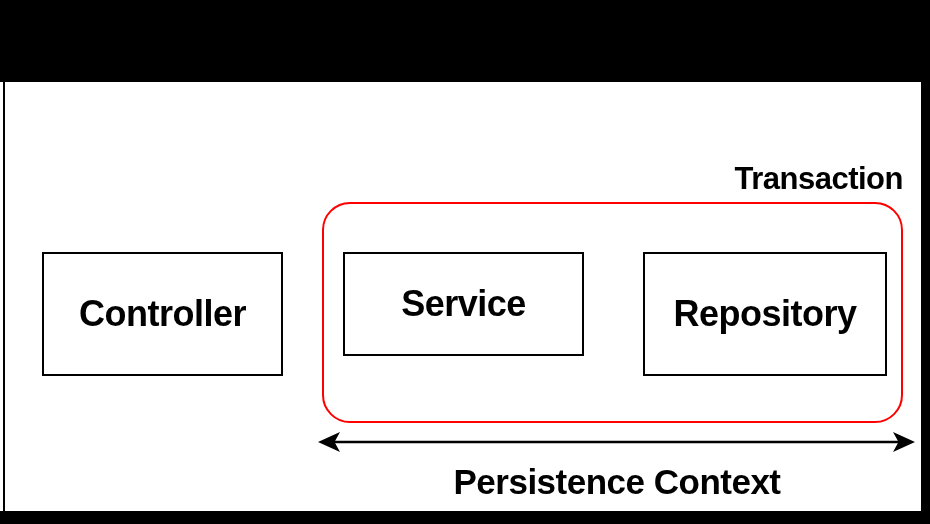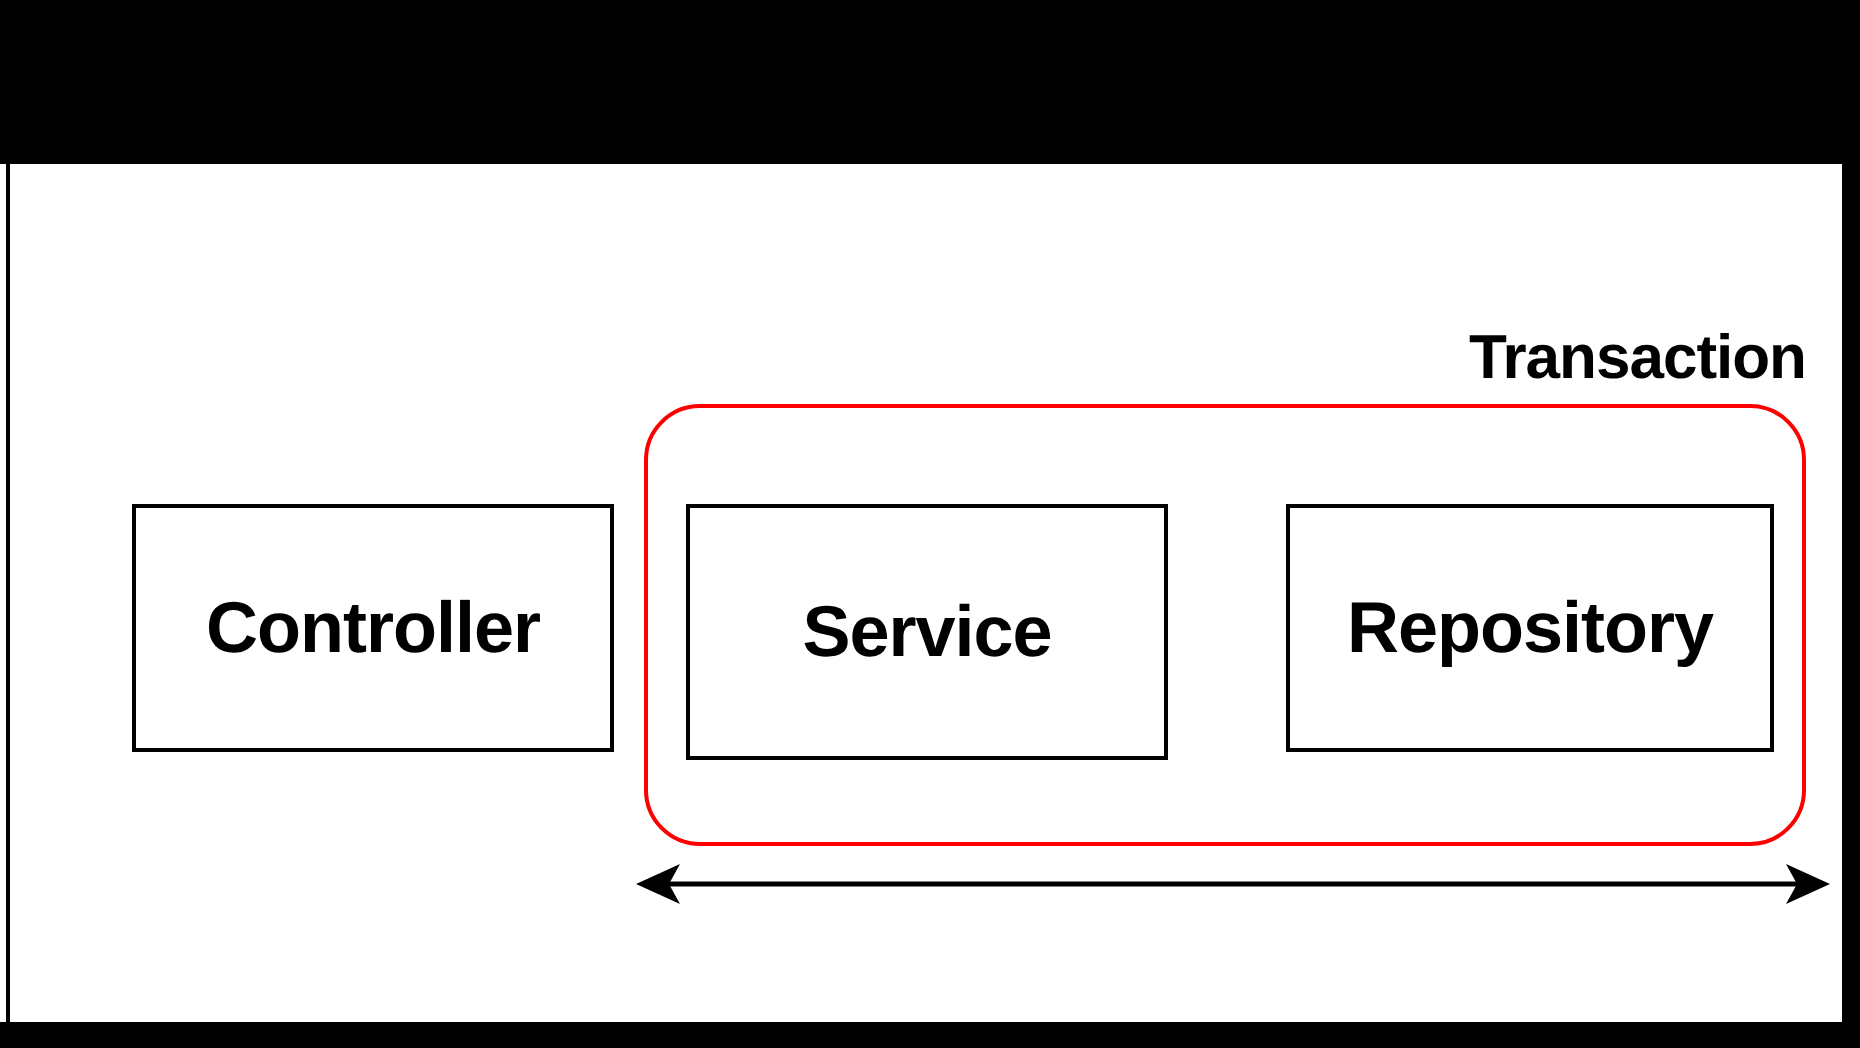--- a/index.html
+++ b/index.html
@@ -28,22 +28,22 @@
   }
   .node{
     position:absolute;
     box-sizing:border-box;
     border:2px solid var(--box-border,#000000);
     background:var(--canvas-bg,#ffffff);
     display:flex;align-items:center;justify-content:center;
     font-weight:700;font-size:36px;line-height:1;
     letter-spacing:-0.5px;
   }
-  .node.controller{left:42px;top:252px;width:241px;height:124px;margin-left:24px;}
-  .node.service{left:343px;top:252px;width:241px;height:128px;}
+  .node.controller{left:42px;top:252px;width:241px;height:124px;}
+  .node.service{left:343px;top:252px;width:241px;height:104px;}
   .node.repository{left:643px;top:252px;width:244px;height:124px;text-align:right;}
   .tx-boundary{
     position:absolute;left:322px;top:202px;width:581px;height:221px;
     box-sizing:border-box;
     border:2px solid var(--transaction-border,#ff0000);
     border-radius:28px;
     background:transparent;
   }
   .tx-label{
     position:absolute;left:322px;top:163px;width:581px;
@@ -84,14 +84,15 @@
   <div class="node repository">
     <span>Repository</span>
   </div>
 
   <svg class="pc-arrow" viewBox="0 0 601 28" xmlns="http://www.w3.org/2000/svg">
     <line x1="14" y1="14" x2="587" y2="14" stroke="#000000" stroke-width="2.5"></line>
     <polygon points="2,14 24,4 18.5,14 24,24" fill="#000000"></polygon>
     <polygon points="599,14 577,4 582.5,14 577,24" fill="#000000"></polygon>
   </svg>
 
+  <div class="pc-label">Persistence Context</div>
 
 </div>
 
 </body></html>

